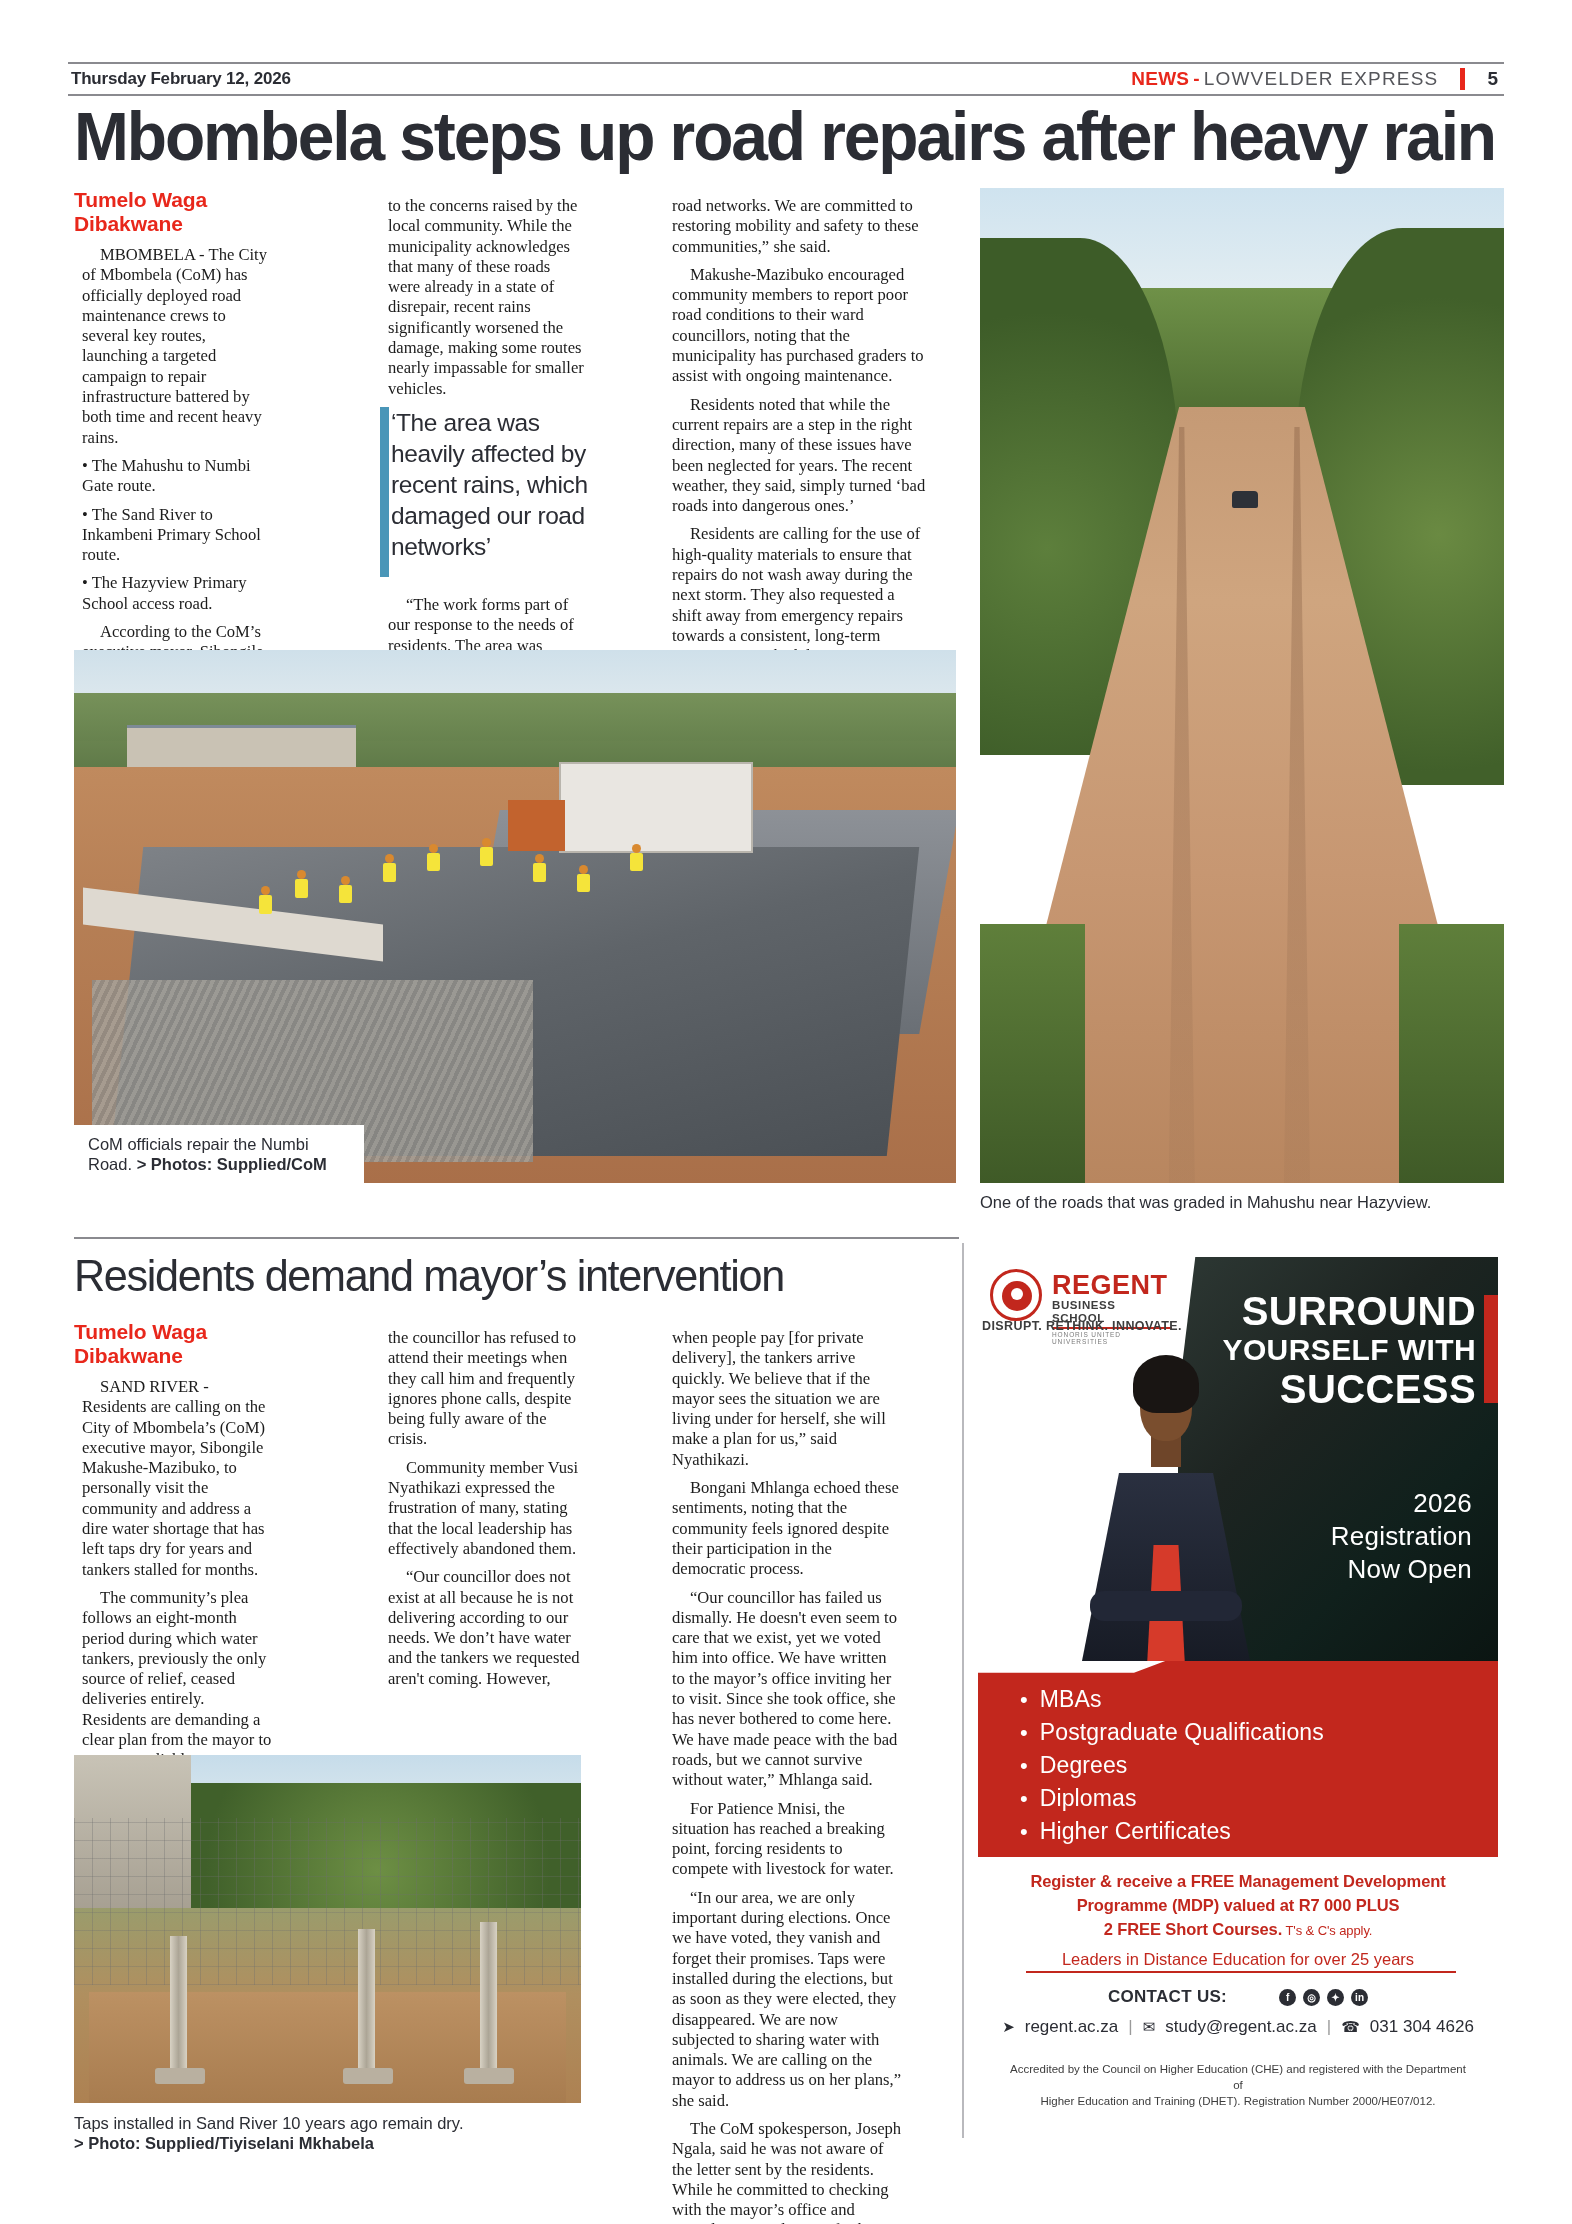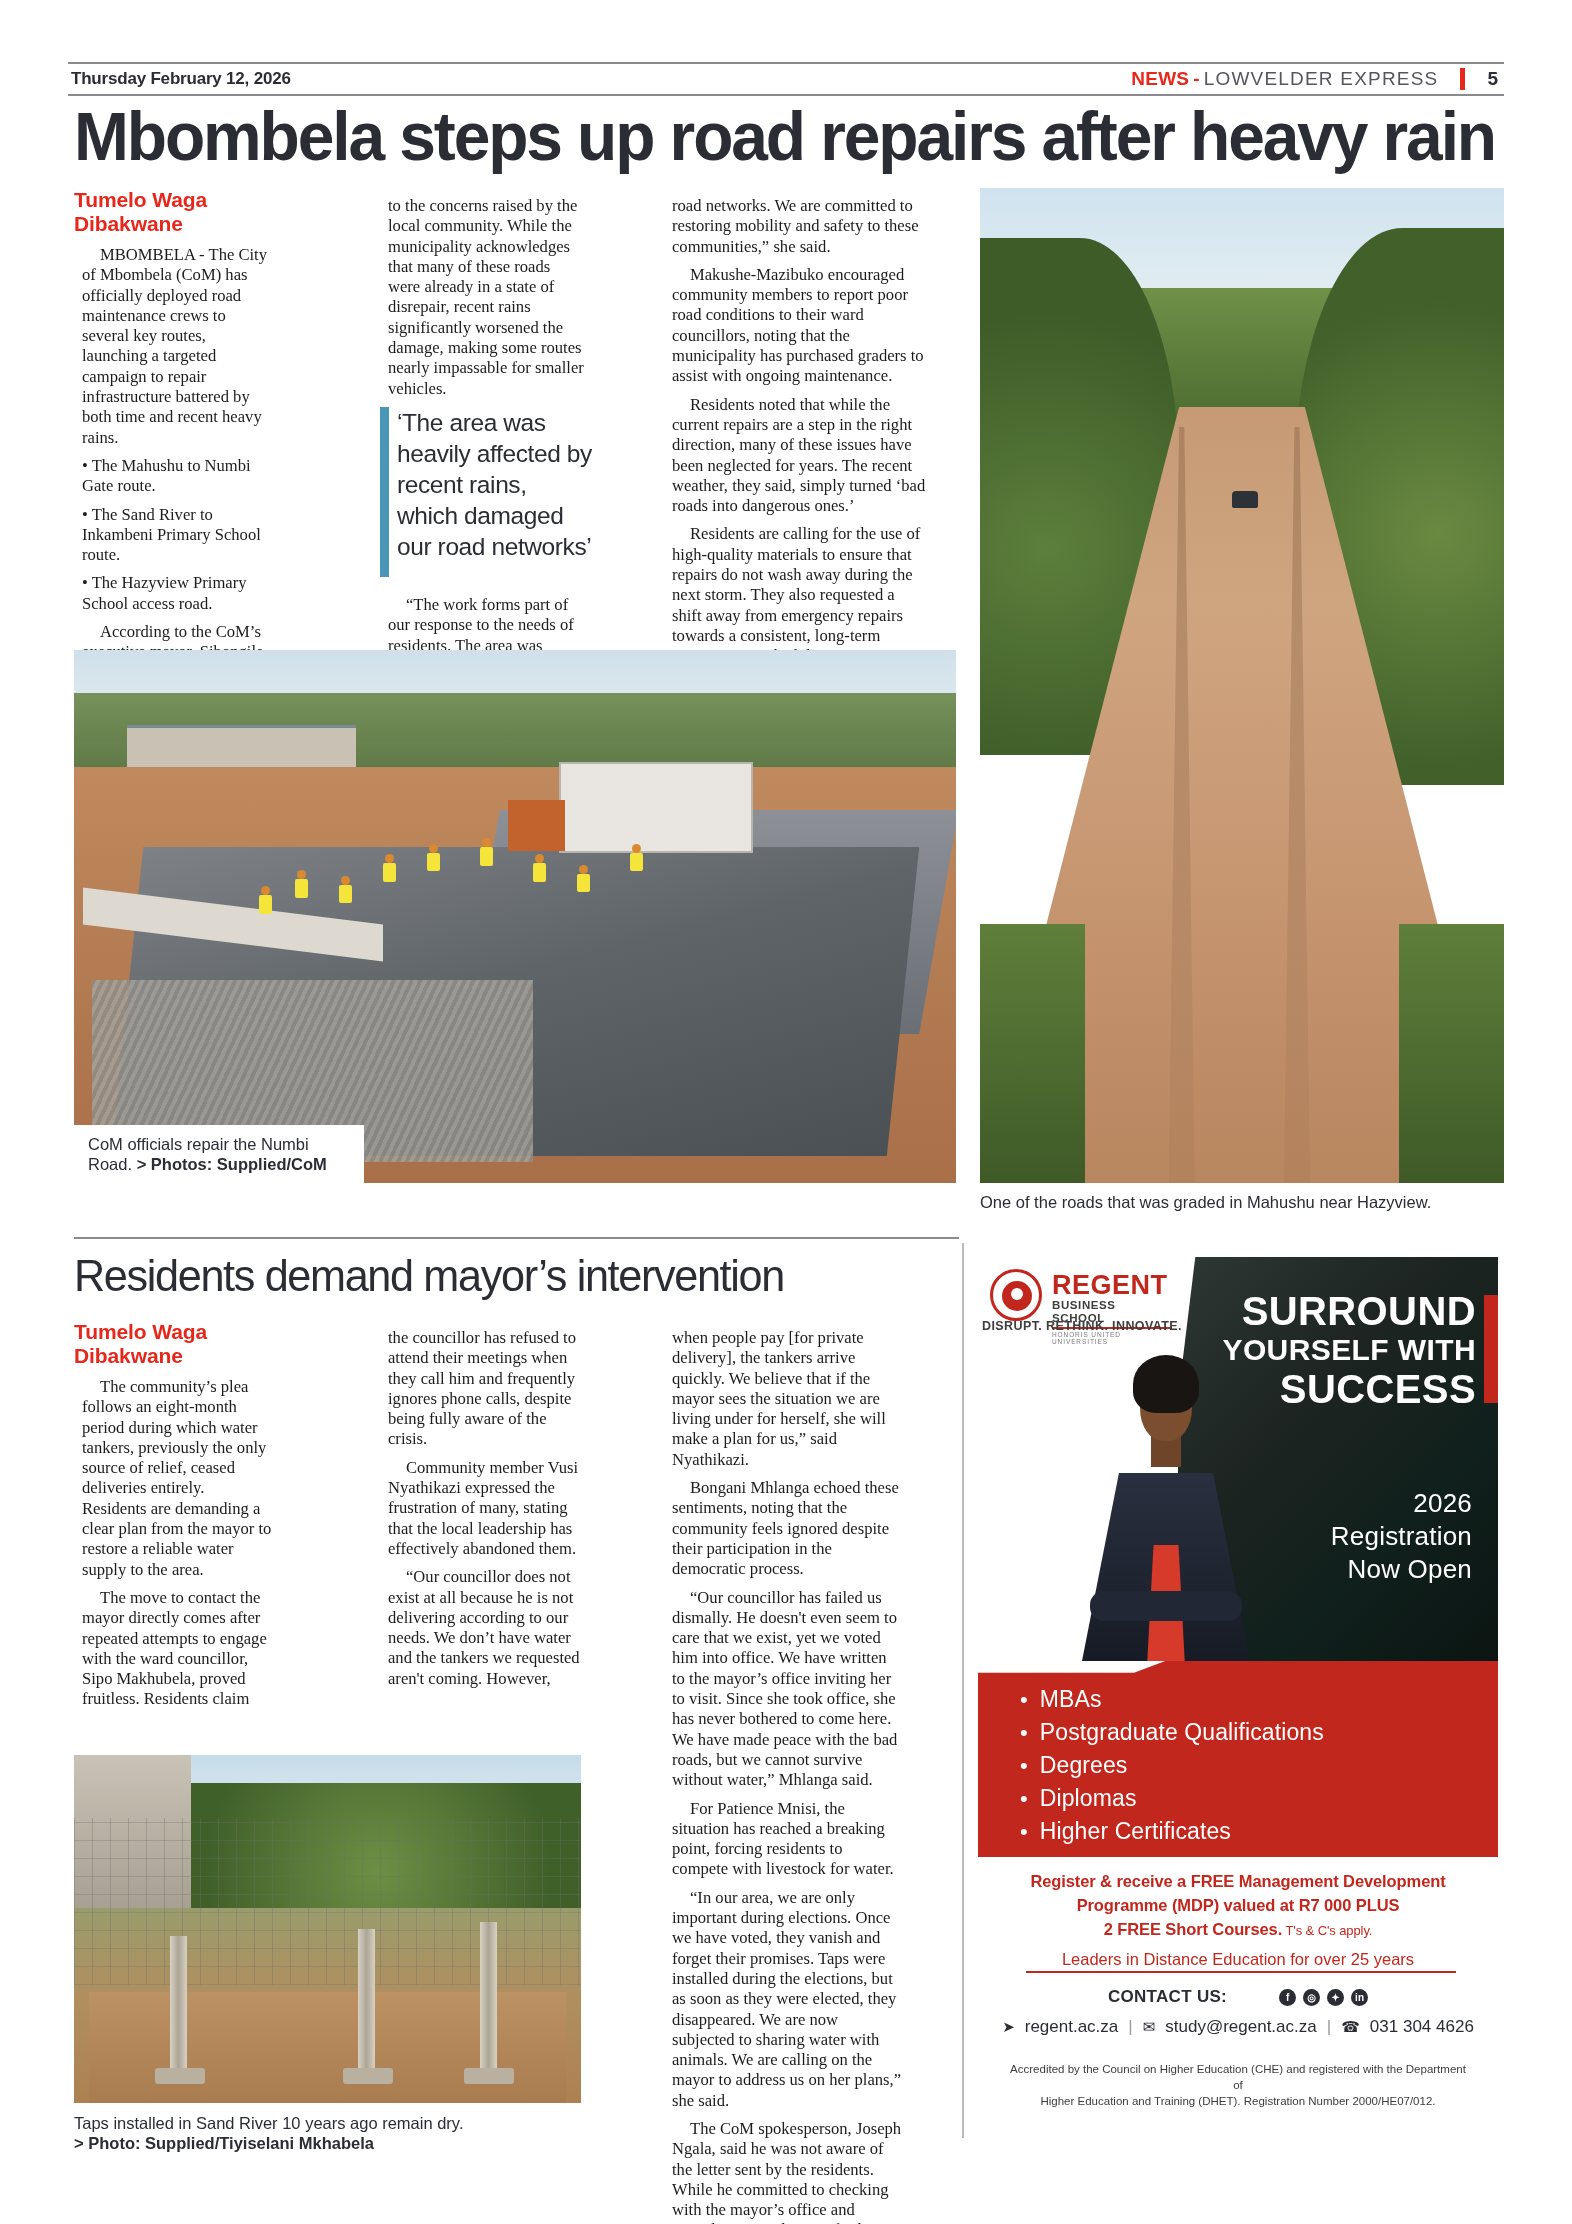--- a/index.html
+++ b/index.html
@@ -70,21 +70,21 @@
   .col-body { font-family: "Liberation Serif", serif; font-size: 16.6px; line-height: 20.3px; color: #1c1c1c; text-align: left; }
   .col-body p { margin: 8px; }
   .col-body p.ind { text-indent: 18px; }
 
   #s1c1 { position: absolute; left: 74px; top: 188px; width: 206px; }
   #s1c2 { position: absolute; left: 380px; top: 188px; width: 212px; }
   #s1c3 { position: absolute; left: 664px; top: 188px; width: 270px; }
 
   .pullquote {
     margin-bottom: 18px;
-    padding-left: 8px;
+    padding-left: 2px;
     border-left: 9px solid #4a96b8;
     font-family: "Liberation Sans", sans-serif;
     font-size: 24.5px; line-height: 31px; color: #2b2d34;
     letter-spacing: -0.4px;
     min-height: 170px;
   }
 
   
   .photo { position: absolute; overflow: hidden; }
 
@@ -436,20 +436,21 @@
       <span>CoM officials repair the Numbi Road. </span><b>&gt; Photos: Supplied/CoM</b>
     </div>
   </div>
 
   <div class="rule-thin" id="rule-story2"></div>
   <div class="headline-sub">Residents demand mayor’s intervention</div>
 
   <div id="s2c1">
     <div class="byline">Tumelo Waga Dibakwane</div>
     <div class="col-body">
+      <p class="ind">SAND RIVER - Residents are calling on the City of Mbombela’s (CoM) executive mayor, Sibongile Makushe-Mazibuko, to personally visit the community and address a dire water shortage that has left taps dry for years and tankers stalled for months.</p>
       <p class="ind">The community’s plea follows an eight-month period during which water tankers, previously the only source of relief, ceased deliveries entirely. Residents are demanding a clear plan from the mayor to restore a reliable water supply to the area.</p>
       <p class="ind">The move to contact the mayor directly comes after repeated attempts to engage with the ward councillor, Sipo Makhubela, proved fruitless. Residents claim</p>
     </div>
   </div>
 
   <div id="s2c2" class="col-body">
     <p>the councillor has refused to attend their meetings when they call him and frequently ignores phone calls, despite being fully aware of the crisis.</p>
     <p class="ind">Community member Vusi Nyathikazi expressed the frustration of many, stating that the local leadership has effectively abandoned them.</p>
     <p class="ind">“Our councillor does not exist at all because he is not delivering according to our needs. We don’t have water and the tankers we requested aren't coming. However,</p>
   </div>

